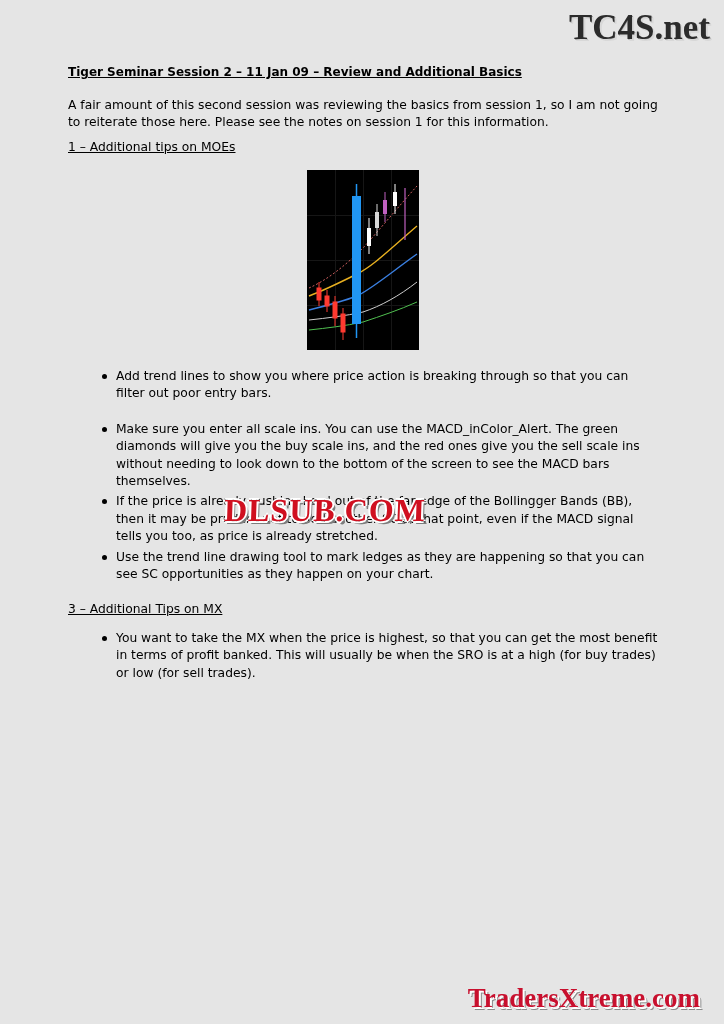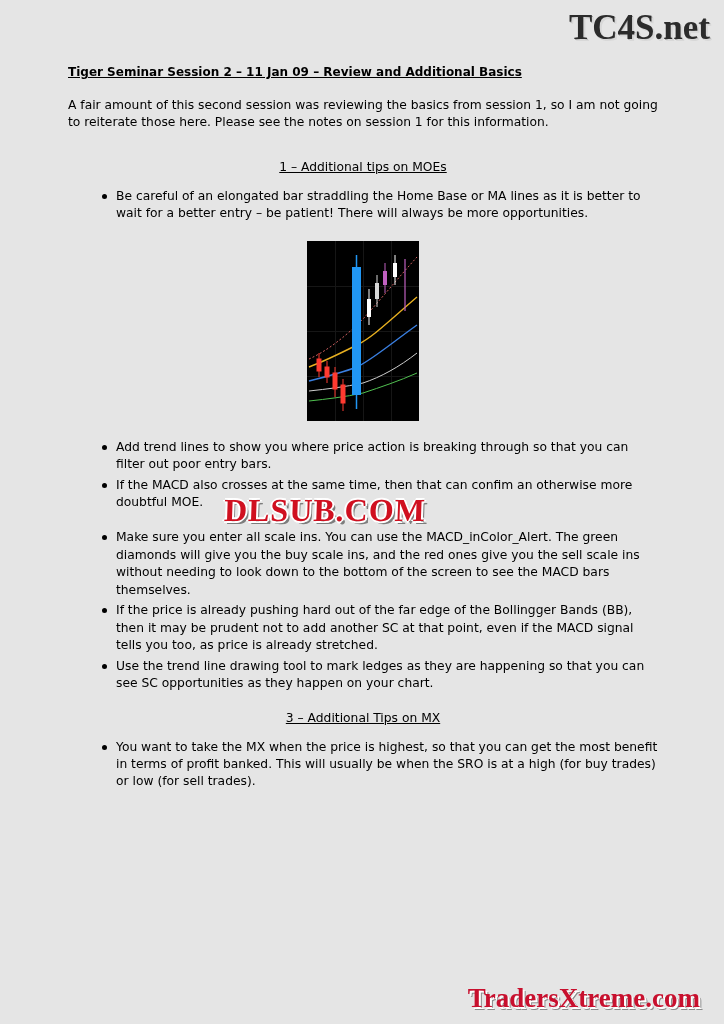--- a/index.html
+++ b/index.html
@@ -68,28 +68,27 @@
   h1.doc-title {
     font-size: 12px;
     font-weight: bold;
     margin: 0 0 16px 0;
     text-decoration: underline;
     line-height: 1.4;
   }
   p.intro {
     font-size: 12.3px;
     line-height: 1.42;
-    margin: 0 0 28px 0;
+    margin: 0 0 8px 0;
   }
   h2.section-head {
     font-size: 12.3px;
     font-weight: normal;
     text-decoration: underline;
     margin: 0 0 14px 0;
-    text-align: center;
   }
   ul.bullets {
     list-style: none;
     margin: 0 0 18px 0;
     padding: 0 0 0 34px;
   }
   ul.bullets li {
     position: relative;
     font-size: 12.3px;
     line-height: 1.42;
@@ -132,23 +131,20 @@
 
   <div class="wm-top">TC4S.net</div>
 
   <div class="content">
 
     <h1 class="doc-title">Tiger Seminar Session 2 – 11 Jan 09 – Review and Additional Basics</h1>
 
     <p class="intro">A fair amount of this second session was reviewing the basics from session 1, so I am not going to reiterate those here. Please see the notes on session 1 for this information.</p>
 
     <h2 class="section-head">1 – Additional tips on MOEs</h2>
-    <ul class="bullets">
-      <li>Be careful of an elongated bar straddling the Home Base or MA lines as it is better to wait for a better entry – be patient! There will always be more opportunities.</li>
-    </ul>
 
     <div class="chart-wrap">
       <div class="chart">
 
         <div class="gl" style="left:0;top:45px;width:112px;height:1px;"></div>
         <div class="gl" style="left:0;top:90px;width:112px;height:1px;"></div>
         <div class="gl" style="left:0;top:135px;width:112px;height:1px;"></div>
         <div class="gl" style="left:28px;top:0;width:1px;height:180px;"></div>
         <div class="gl" style="left:56px;top:0;width:1px;height:180px;"></div>
         <div class="gl" style="left:84px;top:0;width:1px;height:180px;"></div>
@@ -185,21 +181,20 @@
             <rect x="86" y="22" width="4" height="14" fill="#ffffff"></rect>
             <line x1="88" y1="14" x2="88" y2="44" stroke="#ffffff" stroke-width="1"></line>
             <line x1="98" y1="18" x2="98" y2="70" stroke="#c060c0" stroke-width="1.2"></line>
           </g>
         </svg>
       </div>
     </div>
 
     <ul class="bullets">
       <li>Add trend lines to show you where price action is breaking through so that you can filter out poor entry bars.</li>
-      <li>If the MACD also crosses at the same time, then that can confim an otherwise more doubtful MOE.</li>
     </ul>
 
     <ul class="bullets">
       <li>Make sure you enter all scale ins. You can use the MACD_inColor_Alert. The green diamonds will give you the buy scale ins, and the red ones give you the sell scale ins without needing to look down to the bottom of the screen to see the MACD bars themselves.</li>
       <li>If the price is already pushing hard out of the far edge of the Bollingger Bands (BB), then it may be prudent not to add another SC at that point, even if the MACD signal tells you too, as price is already stretched.</li>
       <li>Use the trend line drawing tool to mark ledges as they are happening so that you can see SC opportunities as they happen on your chart.</li>
     </ul>
 
     <h2 class="section-head">3 – Additional Tips on  MX</h2>
     <ul class="bullets">

